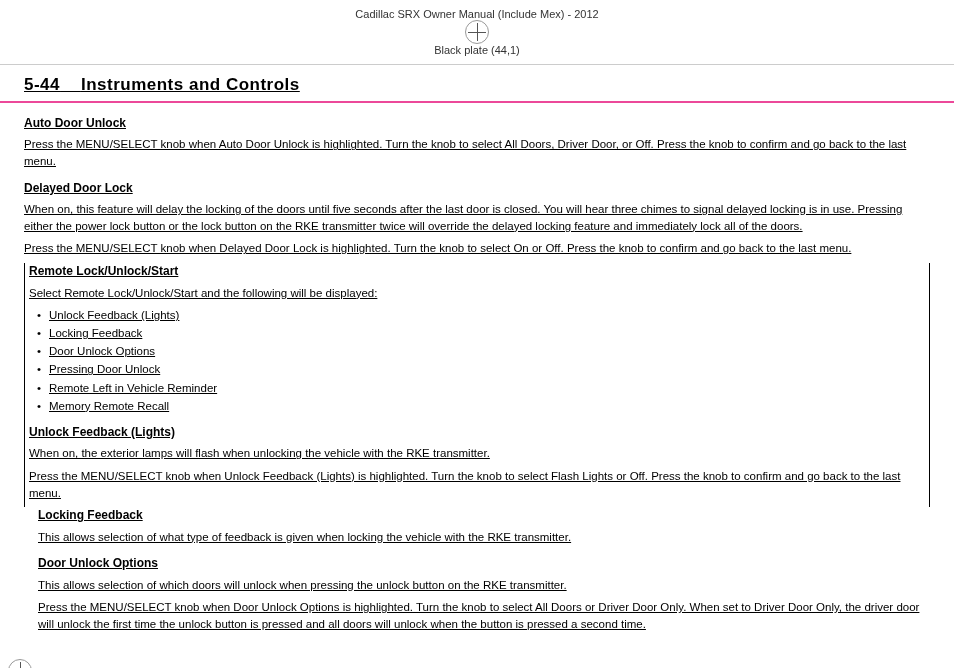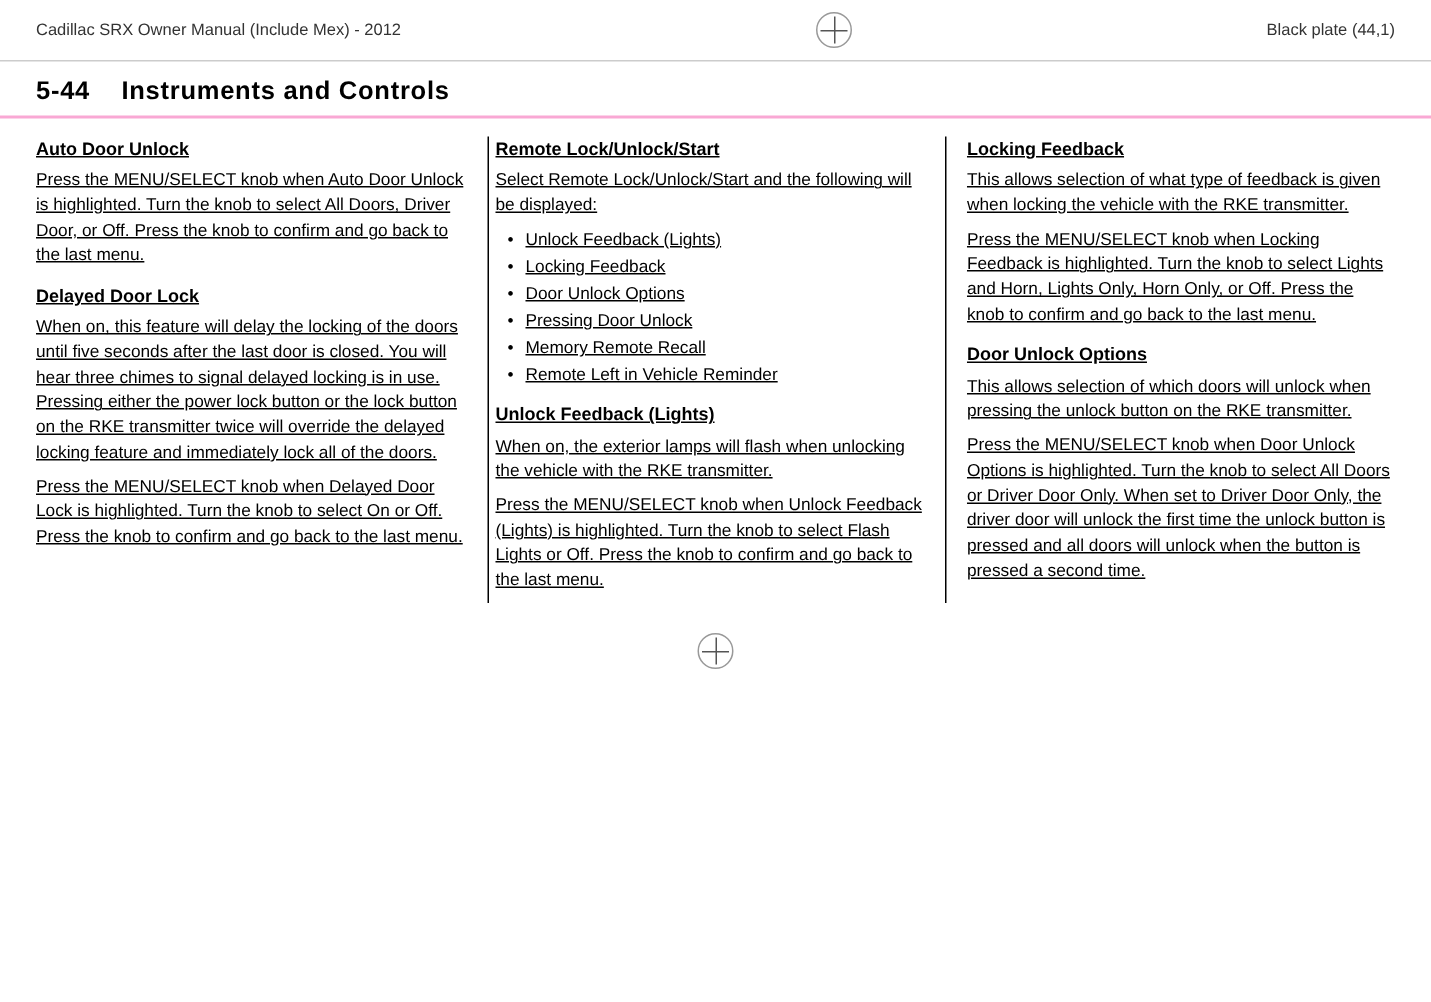--- a/index.html
+++ b/index.html
@@ -1,15 +1,15 @@
 <!DOCTYPE html>
 <html><head>
   <meta charset="utf-8">
   <style>
-    * { box-sizing: border-box; margin: 0; padding: 0; }
+    * { box-sizing: border-box; margin: 0; padding: 0; flex-direction: column; }
     body {
       background: #fff;
       font-family: Arial, Helvetica, sans-serif;
       font-size: 12px;
       color: #000;
       width: 954px;
       min-height: 668px;
     }
 
     
@@ -43,23 +43,24 @@
       position: absolute;
       left: 50%;
       top: 2px;
       bottom: 2px;
       width: 1px;
       background: #555;
     }
 
     
     .section-heading {
-      border-bottom: 2px solid #f9a8d4;
+      border-bottom: 2px solid #ec4899;
       padding: 10px 24px 6px;
       margin: 0 0 0 0;
+      text-decoration: underline;
     }
     .section-heading h1 {
       font-size: 17px;
       font-weight: bold;
       letter-spacing: 0.5px;
     }
 
     
     .content-area {
       display: flex;
@@ -155,33 +156,32 @@
   </div>
 
   <div class="column column-middle">
     <div class="subsection-title">Remote Lock/Unlock/Start</div>
     <p>Select Remote Lock/Unlock/Start and the following will be displayed:</p>
     <ul>
       <li>Unlock Feedback (Lights)</li>
       <li>Locking Feedback</li>
       <li>Door Unlock Options</li>
       <li>Pressing Door Unlock</li>
+      <li>Remote Left in Vehicle Reminder</li>
       <li>Memory Remote Recall</li>
-      <li>Remote Left in Vehicle Reminder</li>
     </ul>
 
     <div class="subsection-title">Unlock Feedback (Lights)</div>
     <p>When on, the exterior lamps will flash when unlocking the vehicle with the RKE transmitter.</p>
     <p>Press the MENU/SELECT knob when Unlock Feedback (Lights) is highlighted. Turn the knob to select Flash Lights or Off. Press the knob to confirm and go back to the last menu.</p>
   </div>
 
   <div class="column column-right">
     <div class="subsection-title">Locking Feedback</div>
     <p>This allows selection of what type of feedback is given when locking the vehicle with the RKE transmitter.</p>
-    <p>Press the MENU/SELECT knob when Locking Feedback is highlighted. Turn the knob to select Lights and Horn, Lights Only, Horn Only, or Off. Press the knob to confirm and go back to the last menu.</p>
 
     <div class="subsection-title">Door Unlock Options</div>
     <p>This allows selection of which doors will unlock when pressing the unlock button on the RKE transmitter.</p>
     <p>Press the MENU/SELECT knob when Door Unlock Options is highlighted. Turn the knob to select All Doors or Driver Door Only. When set to Driver Door Only, the driver door will unlock the first time the unlock button is pressed and all doors will unlock when the button is pressed a second time.</p>
   </div>
 
 </div>
 
 <div class="page-footer">
   <div class="crosshair"></div>

